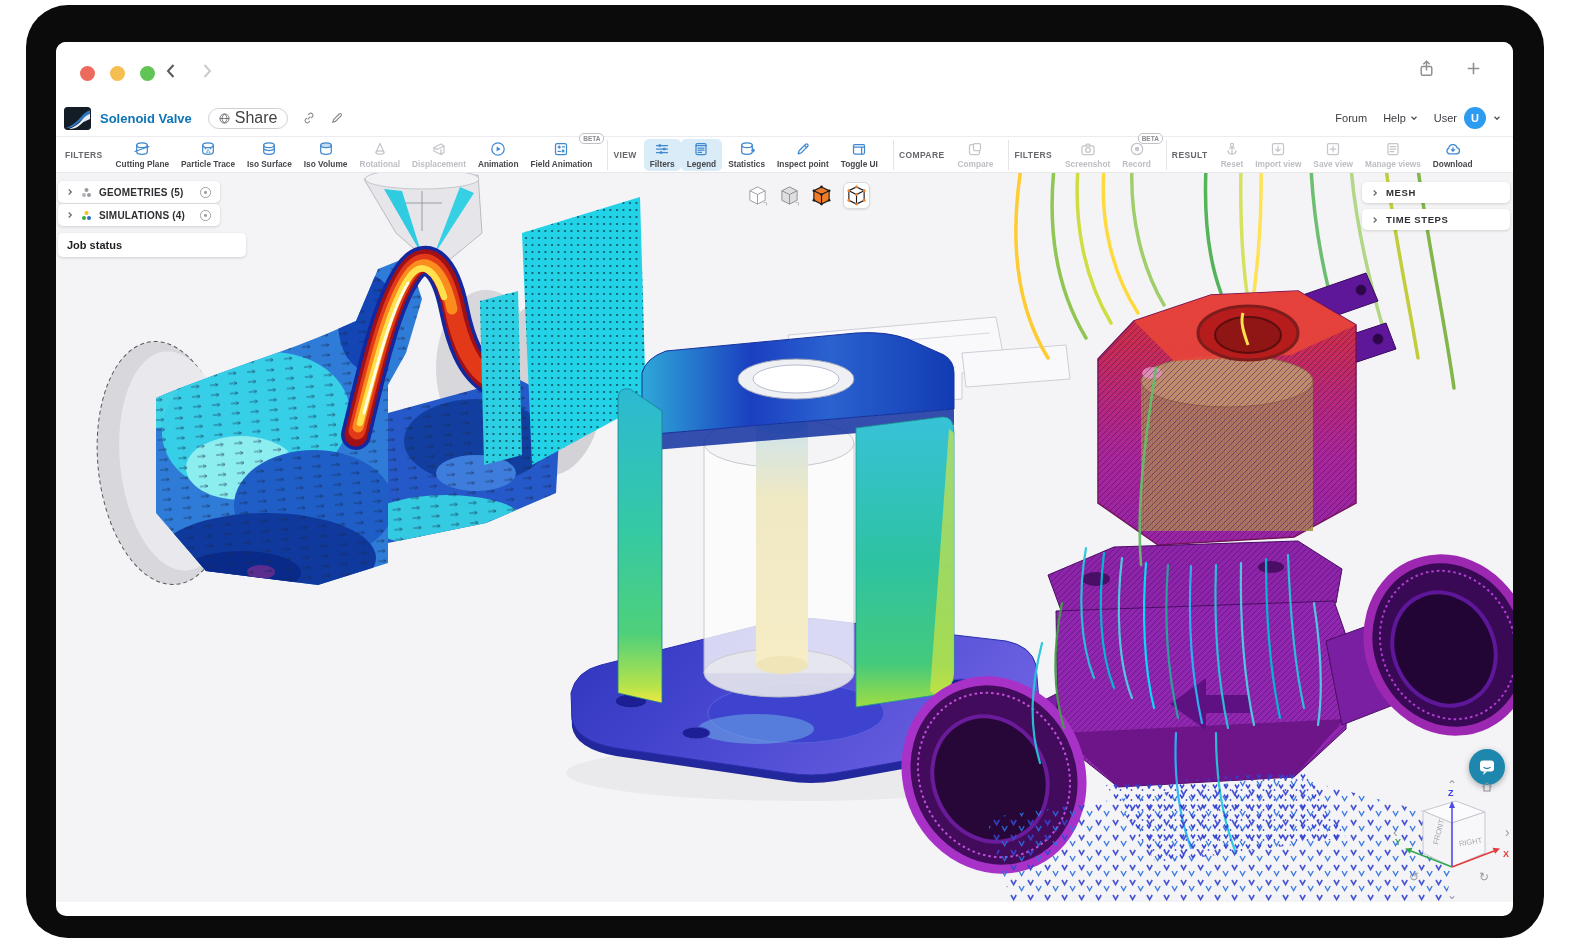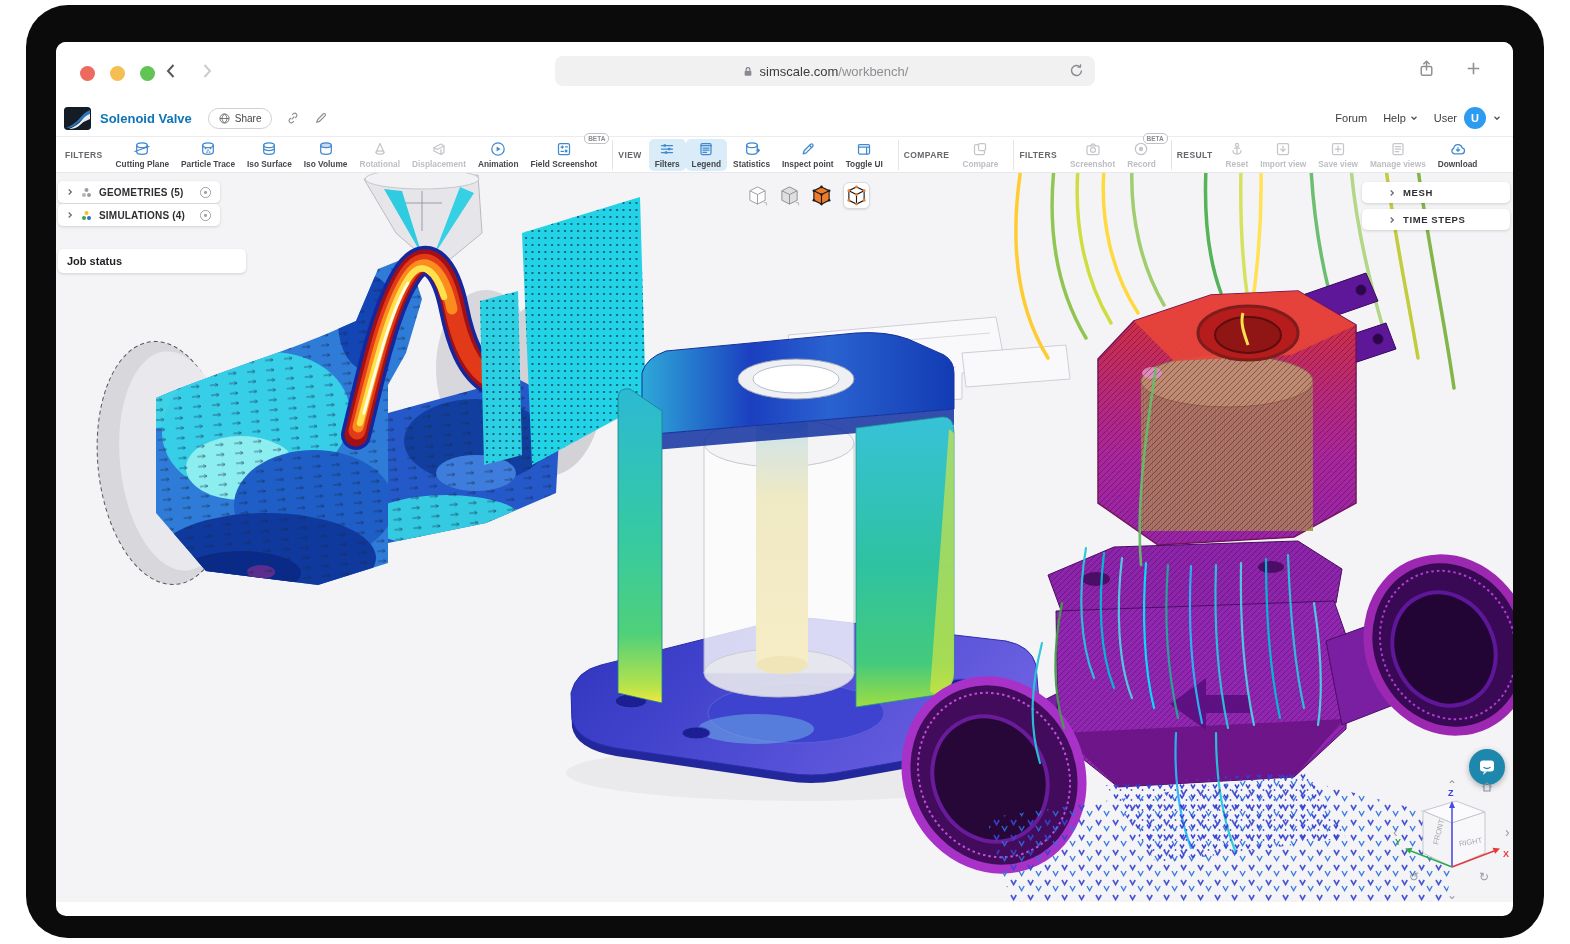--- a/index.html
+++ b/index.html
@@ -24,21 +24,21 @@
   .chrome-right { position:absolute; right:30px; top:17px; display:flex; gap:28px; align-items:center; color:#8f8f94; }
   .chrome-right svg { width:19px; height:19px; }
 
   
   .appbar { position:relative; height:37px; display:flex; align-items:center;
             padding:0 12px 0 8px; border-bottom:1px solid #ececf0; background:#fff; }
   .logo { width:27px; height:23px; border-radius:3px; overflow:hidden; flex:0 0 auto; }
   .proj-title { margin-left:9px; font-size:13px; font-weight:bold; color:#0d74b8; }
   .share-pill { margin-left:16px; display:flex; align-items:center; gap:5px; height:21px;
                 padding:0 10px; border:1px solid #cfcfd6; border-radius:12px;
-                font-size:10px; color:#444; background:#fff; }
+                font-size:16px; color:#444; background:#fff; }
   .share-pill svg { width:11px; height:11px; color:#6a6a72; }
   .hicon { margin-left:14px; width:14px; height:14px; color:#8a8a90; }
   .appbar-right { margin-left:auto; display:flex; align-items:center; gap:16px; font-size:11px; color:#3c3c42; }
   .caret { width:8px; height:8px; color:#555; }
   .avatar { width:22px; height:22px; border-radius:50%; background:#2d9bf0; color:#fff;
             display:flex; align-items:center; justify-content:center; font-size:11px; font-weight:bold; }
 
   
   .toolbar { height:35px; display:flex; align-items:center; padding:0 4px;
              background:#fff;font-weight:bold; }
@@ -62,21 +62,21 @@
   .scene { position:absolute; inset:0; }
 
   .card { position:absolute; background:#fff; border-radius:5px;
           box-shadow:0 1px 3px rgba(0,0,0,.15); }
   .prow { display:flex; align-items:center; height:22px; padding:0 8px; gap:6px; }
   .prow .chev { width:8px; height:8px; color:#6a6a72; flex:0 0 auto; }
   .prow .plabel { font-size:10px; font-weight:bold; color:#2e2e33; letter-spacing:.2px; white-space:nowrap; }
   .prow .vis { margin-left:auto; width:13px; height:13px; }
   .jobcard { display:flex; align-items:center; height:24px; padding:0 9px;
              font-size:11px; font-weight:bold; color:#1f1f24; }
-  .rrow { display:flex; align-items:center; height:21px; padding:0 26px; gap:7px; }
+  .rrow { display:flex; align-items:center; height:21px; padding:0 9px; gap:7px; }
   .rrow .plabel { font-size:9.5px; letter-spacing:.6px; }
 
   .vcubes { position:absolute; left:691px; top:9px; display:flex; gap:11px; align-items:center; }
   .vcube { width:21px; height:21px; }
   .vcube-sel { background:#fff; border:1px solid #d9d9e0; border-radius:6px;
                box-shadow:0 1px 2px rgba(0,0,0,.1); padding:2px; width:27px; height:27px; }
 
   .fab { position:absolute; left:1413px; top:576px; width:36px; height:36px; border-radius:50%;
          background:#1d87ad; box-shadow:0 2px 6px rgba(0,0,0,.3);
          display:flex; align-items:center; justify-content:center; }
@@ -98,31 +98,20 @@
       <i style="background:#ed6a5e"></i>
       <i style="background:#f4bf50"></i>
       <i style="background:#61c454"></i>
     </div>
     <div class="nav-arrows">
       <svg viewBox="0 0 20 20" fill="none" stroke="#58585e" stroke-width="2">
           <path d="M12.5 4 7 10l5.5 6"></path>
         </svg>
       <svg viewBox="0 0 20 20" fill="none" stroke="#cbcbd0" stroke-width="2">
           <path d="M7.5 4 13 10l-5.5 6"></path>
-        </svg>
-    </div>
-    <div class="urlbar">
-      <svg style="width:12px;height:13px" viewBox="0 0 16 16" fill="none" stroke="#7a7a80" stroke-width="1.5">
-          <rect x="3.5" y="7" width="9" height="6.5" rx="1.2" fill="#8a8a90" stroke="none"></rect>
-          <path d="M5.5 7V5.3a2.5 2.5 0 0 1 5 0V7"></path>
-        </svg>
-      <span><span class="host">simscale.com</span><span class="path">/workbench/</span></span>
-      <svg class="reload" viewBox="0 0 17 17" fill="none" stroke="#8a8a90" stroke-width="1.4">
-          <path d="M13.5 8.5a5 5 0 1 1-1.5-3.6"></path>
-          <path d="M12.5 2.2v3h-3" stroke-width="1.3"></path>
         </svg>
     </div>
     <div class="chrome-right">
       <svg viewBox="0 0 18 18" fill="none" stroke="#8f8f94" stroke-width="1.4">
           <rect x="4" y="7" width="10" height="8.5" rx="1.5"></rect>
           <path d="M9 2.3V11M6 5l3-2.8L12 5"></path>
         </svg>
       <svg viewBox="0 0 18 18" fill="none" stroke="#8f8f94" stroke-width="1.5">
           <path d="M9 3.5v11M3.5 9h11"></path>
         </svg>
@@ -221,21 +210,21 @@
               <circle cx="8" cy="8" r="6.2"></circle>
               <path d="M6.6 5.6 10.6 8l-4 2.4z" fill="currentColor" stroke="none"></path>
             </svg></span>
           <span class="tlabel">Animation</span>
         </div>
         <div class="titem">
           <span class="ticon"><svg viewBox="0 0 16 16" fill="none" stroke="currentColor" stroke-width="1.25" stroke-linecap="round" stroke-linejoin="round">
               <rect x="2.5" y="2.5" width="11" height="11" rx="1.6"></rect>
               <path d="M5 6h2.5M6.25 4.8v2.4M9.5 5.8h2M5 10.3h2.5M9.3 9.2l1.6 1.6M10.9 9.2l-1.6 1.6"></path>
             </svg></span>
-          <span class="tlabel">Field Screenshot</span>
+          <span class="tlabel">Field Animation</span>
           <span class="beta">BETA</span>
         </div>
       </div>
       <div class="tgroup">
         <span class="tg-label">VIEW</span>
         <div class="titem selected">
           <span class="ticon"><svg viewBox="0 0 16 16" fill="none" stroke="currentColor" stroke-width="1.25" stroke-linecap="round" stroke-linejoin="round">
               <path d="M2.5 4.5h11M2.5 8h11M2.5 11.5h11"></path>
               <rect x="4.5" y="3.3" width="2.6" height="2.4" rx=".6" fill="currentColor" stroke="none"></rect>
               <rect x="8.9" y="6.8" width="2.6" height="2.4" rx=".6" fill="currentColor" stroke="none"></rect>
@@ -612,21 +601,21 @@
             <circle cx="4" cy="9" r="2" fill="#3aa54a"></circle>
             <circle cx="9" cy="9" r="2" fill="#2b6fc0"></circle>
           </svg>
         <span class="plabel">SIMULATIONS (4)</span>
         <svg class="vis" viewBox="0 0 14 14">
             <circle cx="7" cy="7" r="5.5" stroke="#9a9aa2" fill="#fff"></circle>
             <circle cx="7" cy="7" r="1.6" fill="#9a9aa2"></circle>
           </svg>
       </div>
     </div>
-    <div class="card jobcard" style="left:2px;top:76px;width:188px">
+    <div class="card jobcard" style="left:2px;top:60px;width:188px">
       <span>Job status</span>
     </div>
 
     <div class="card" style="left:1306px;top:9px;width:148px">
       <div class="prow rrow">
         <svg class="chev" viewBox="0 0 8 8" fill="none" stroke="currentColor" stroke-width="1.3">
             <path d="M2.7 1.5 5.3 4 2.7 6.5"></path>
           </svg>
         <span class="plabel">MESH</span>
       </div>

